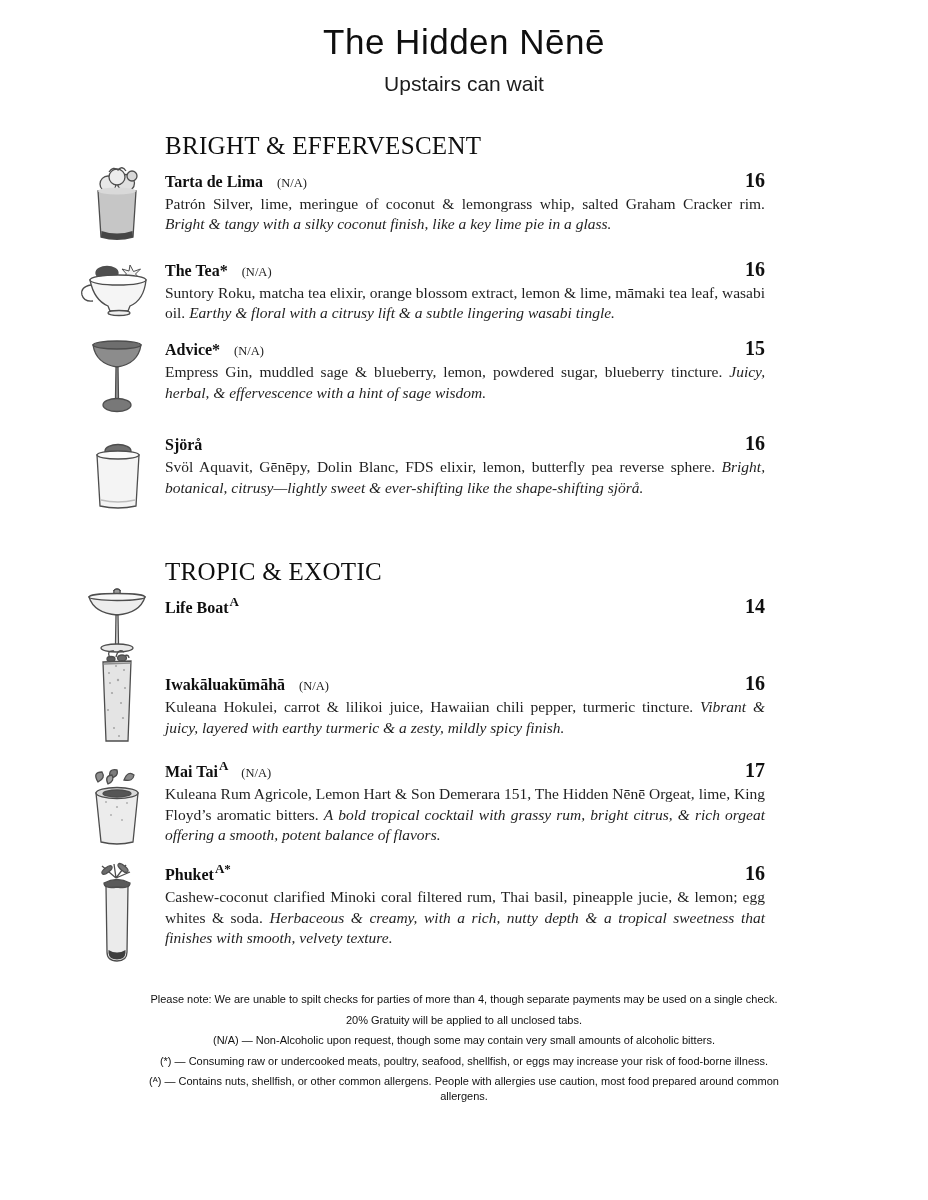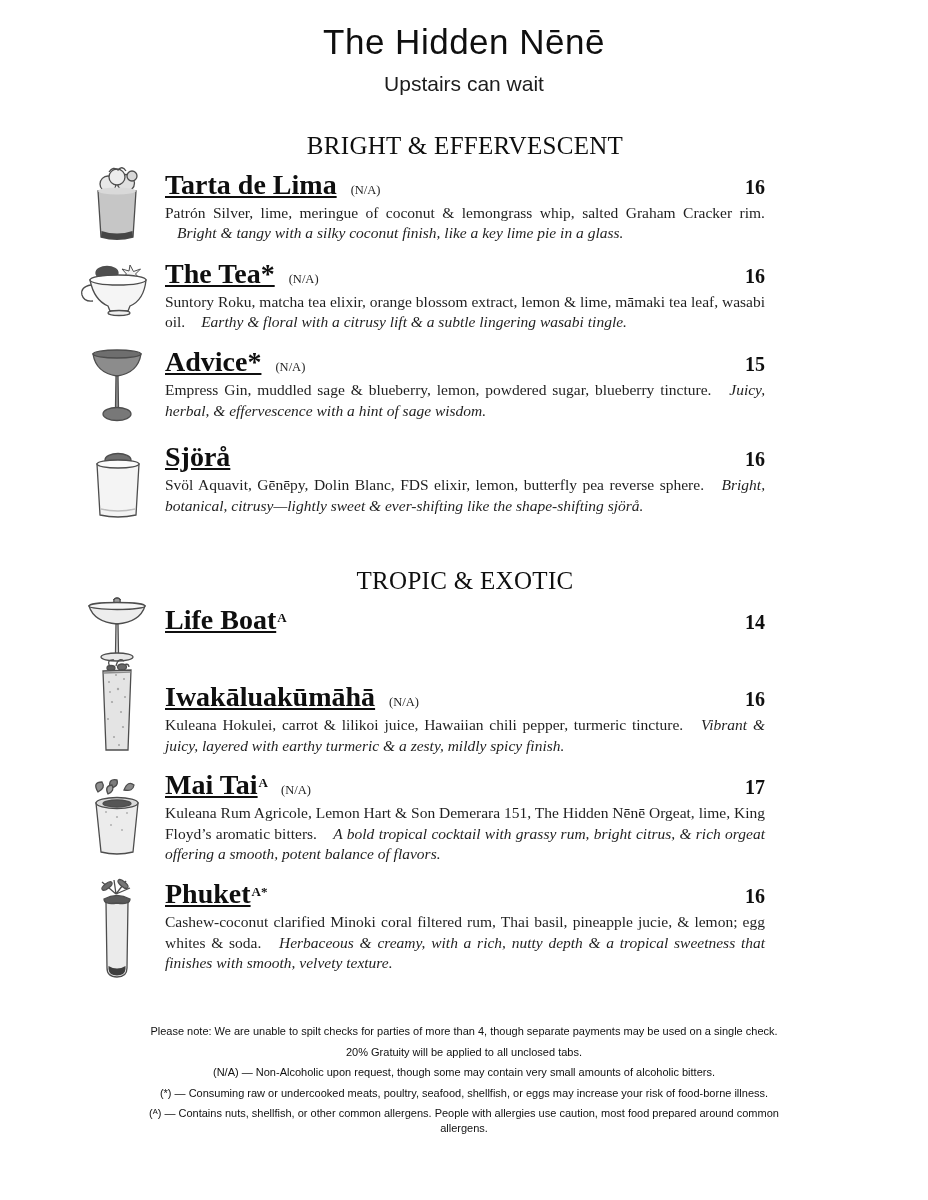--- a/index.html
+++ b/index.html
@@ -34,55 +34,54 @@
   }
   .menu {
     margin: 36px 0 0 68px;
     width: 697px;
     font-family: "Liberation Serif", serif;
   }
   .section + .section { margin-top: 46px; }
   .section-heading {
     margin: 0 0 9px 97px;
     width: 600px;
-    text-align: center;
     font-size: 25px;
     font-weight: 400;
     color: #0f0f0f;
     letter-spacing: 0.3px;
   }
   .menu-item { display: flex; margin-bottom: 13px; }
   .item-art {
     width: 97px;
     flex: none;
     display: flex;
     justify-content: center;
     align-items: flex-start;
   }
   .item-art svg { display: block; }
   .item-body { width: 600px; }
   .item-head { display: flex; align-items: baseline; }
-  .item-name { font-size: 28px; font-weight: 700; color: #0f0f0f; text-decoration: underline; }
+  .item-name { font-size: 16px; font-weight: 700; color: #0f0f0f; }
   .item-sup {
     font-size: 13px; font-weight: 700;
     position: relative; top: -7px; margin-left: 1px; color: #0f0f0f;
   }
   .item-tag { font-size: 12.5px; margin-left: 13px; color: #222; }
   .item-price { margin-left: auto; font-size: 20px; font-weight: 700; color: #0f0f0f; text-align: right; }
   .item-desc {
     margin: 2px 0 0;
     font-size: 15.5px;
     line-height: 1.33;
     text-align: justify;
     color: #1f1f1f;
   }
-  .item-desc em { font-style: italic; margin-left: 12px; }
+  .item-desc em { font-style: italic; }
   .footer {
     position: absolute;
-    top: 1024px;
+    top: 992px;
     left: 50%;
     transform: translateX(-50%);
     width: 660px;
     text-align: center;
     font-family: "Liberation Sans", sans-serif;
     font-size: 11px;
     color: #111;
   }
   .footer p { margin: 0 0 6px; line-height: 1.32; }
 </style>

